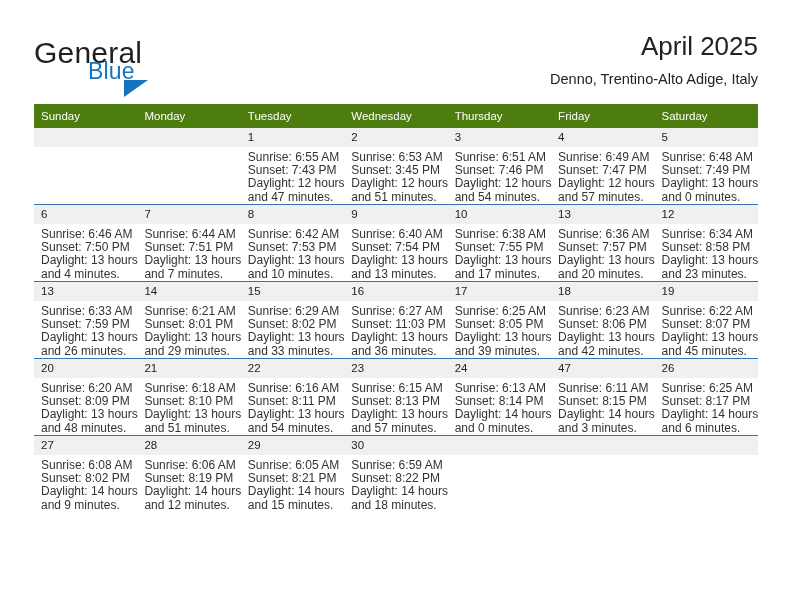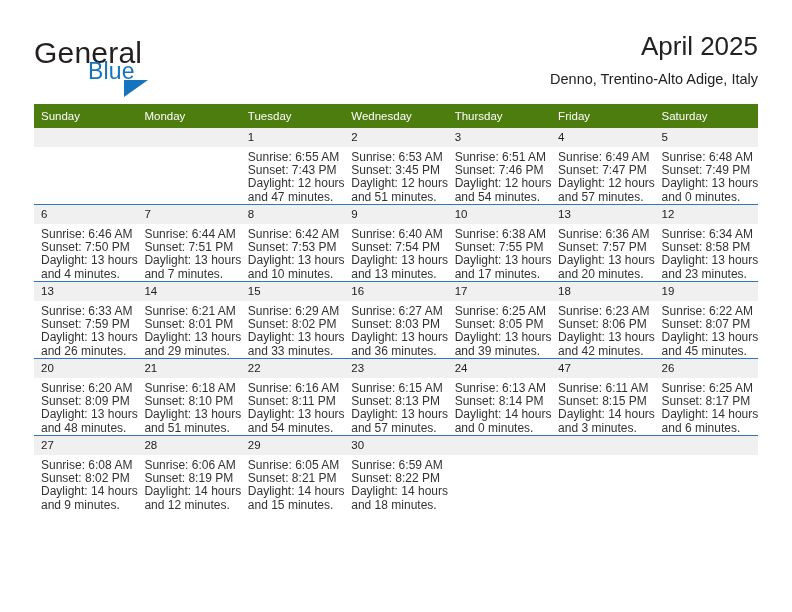--- a/index.html
+++ b/index.html
@@ -308,21 +308,21 @@
               <div>Sunrise: 6:29 AM</div>
               <div>Sunset: 8:02 PM</div>
               <div>Daylight: 13 hours</div>
               <div>and 33 minutes.</div>
             </div>
           </td>
           <td>
             <div class="daynum">16</div>
             <div class="details">
               <div>Sunrise: 6:27 AM</div>
-              <div>Sunset: 8:03 PM</div>
+              <div>Sunset: 11:03 PM</div>
               <div>Daylight: 13 hours</div>
               <div>and 36 minutes.</div>
             </div>
           </td>
           <td>
             <div class="daynum">17</div>
             <div class="details">
               <div>Sunrise: 6:25 AM</div>
               <div>Sunset: 8:05 PM</div>
               <div>Daylight: 13 hours</div>

